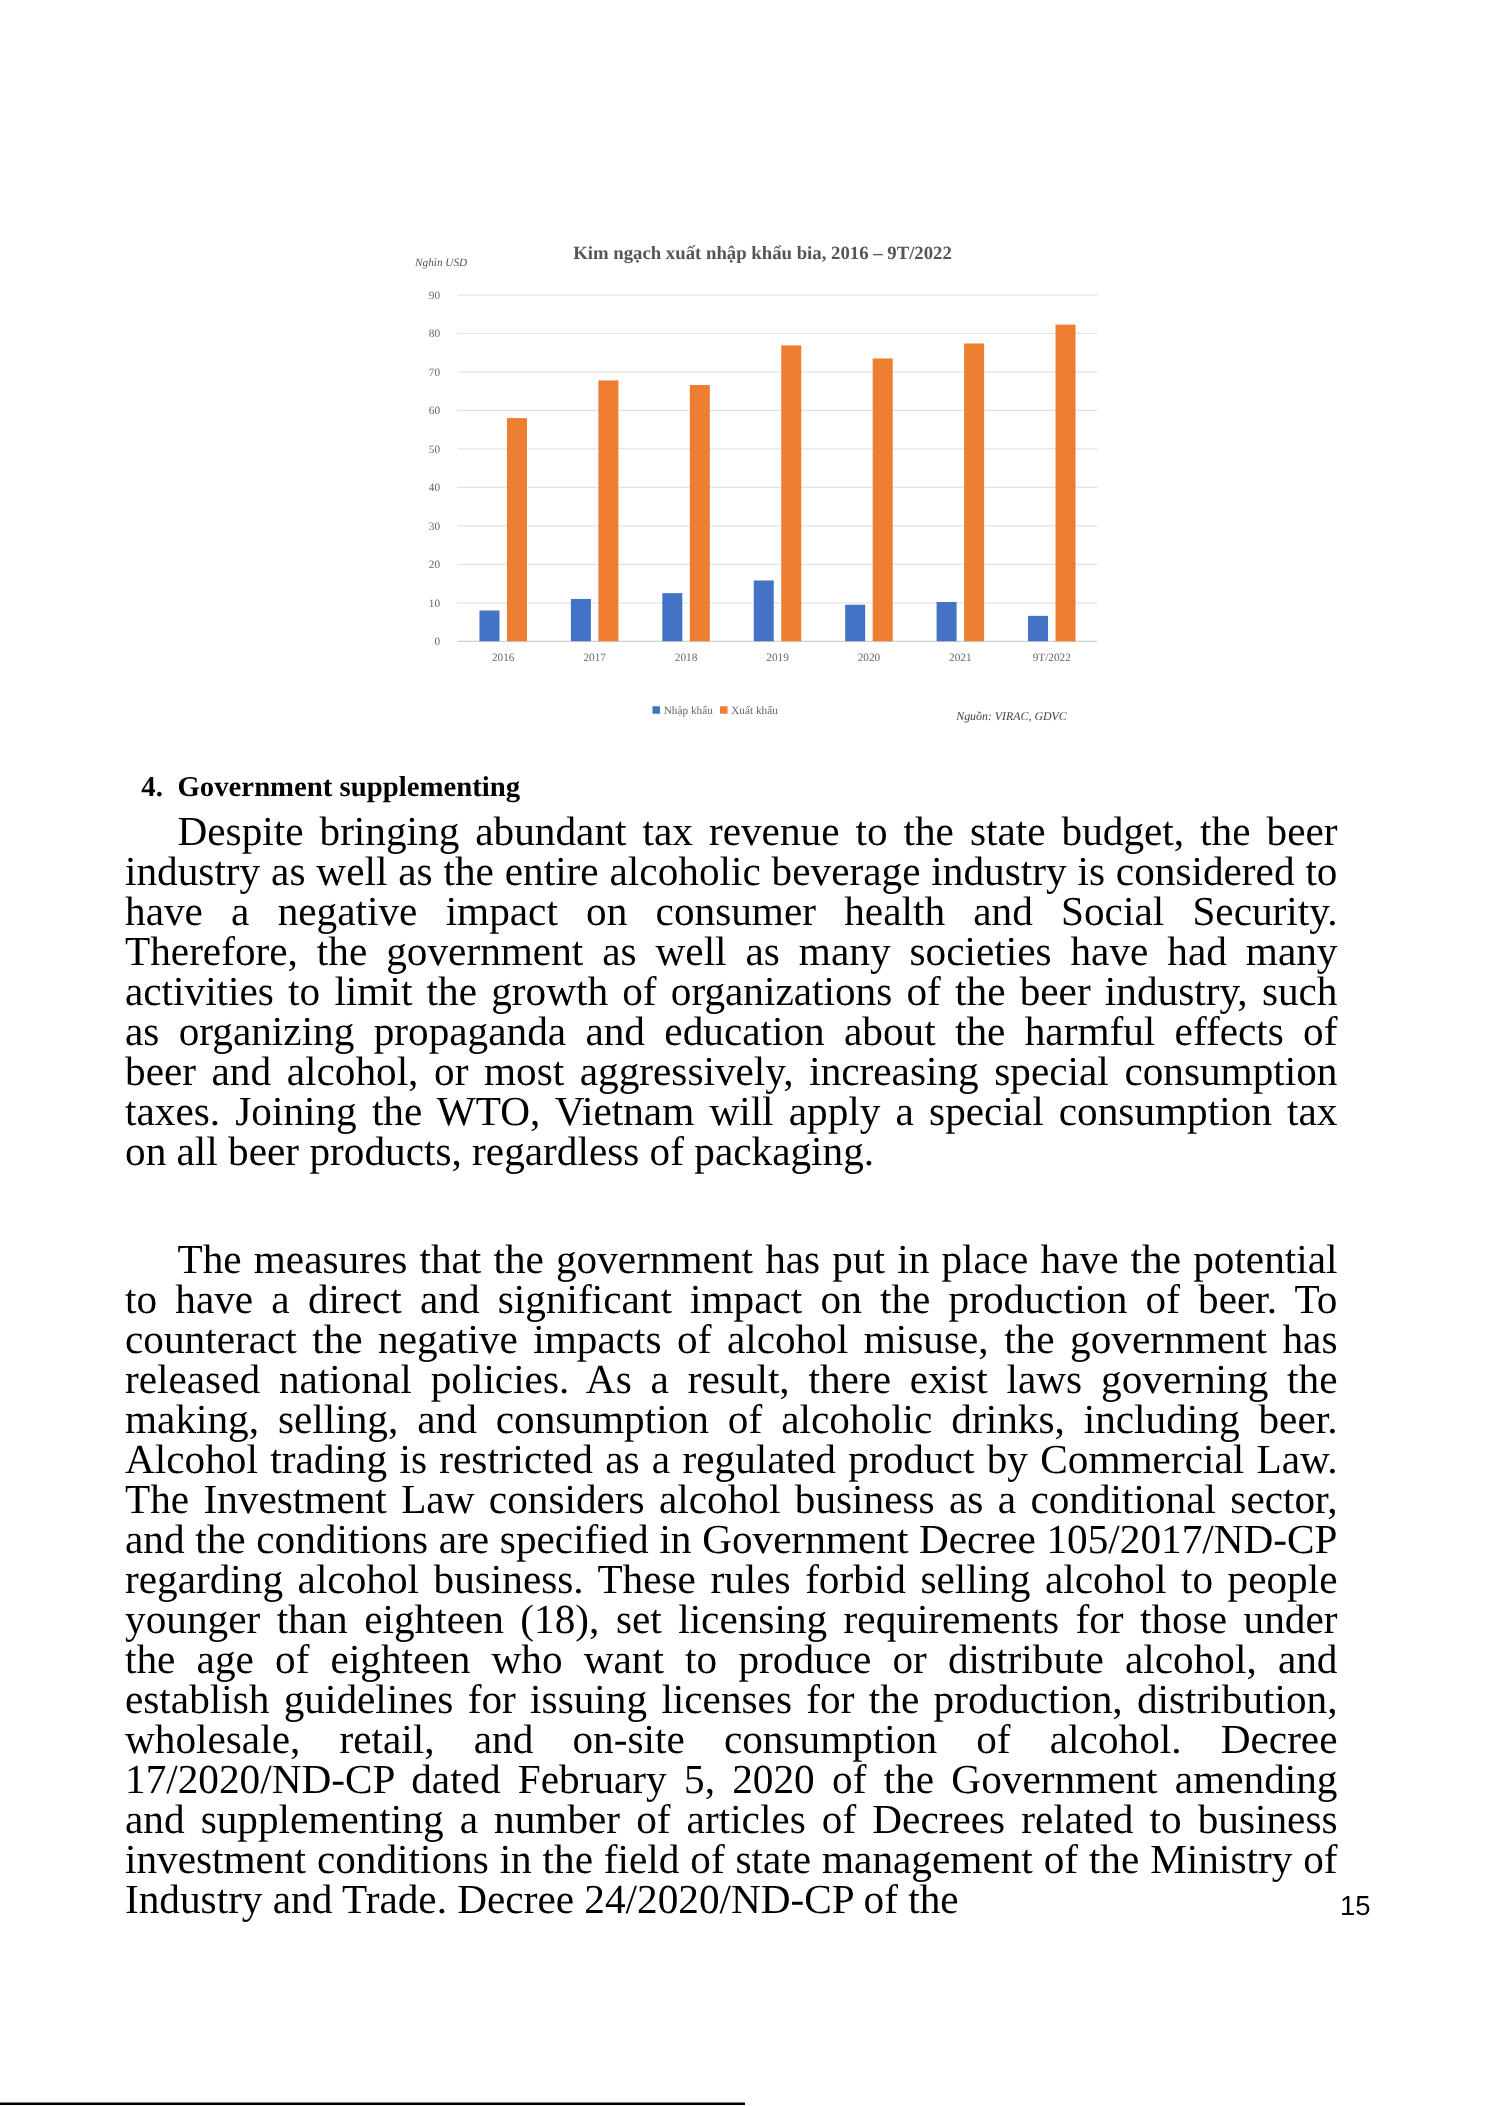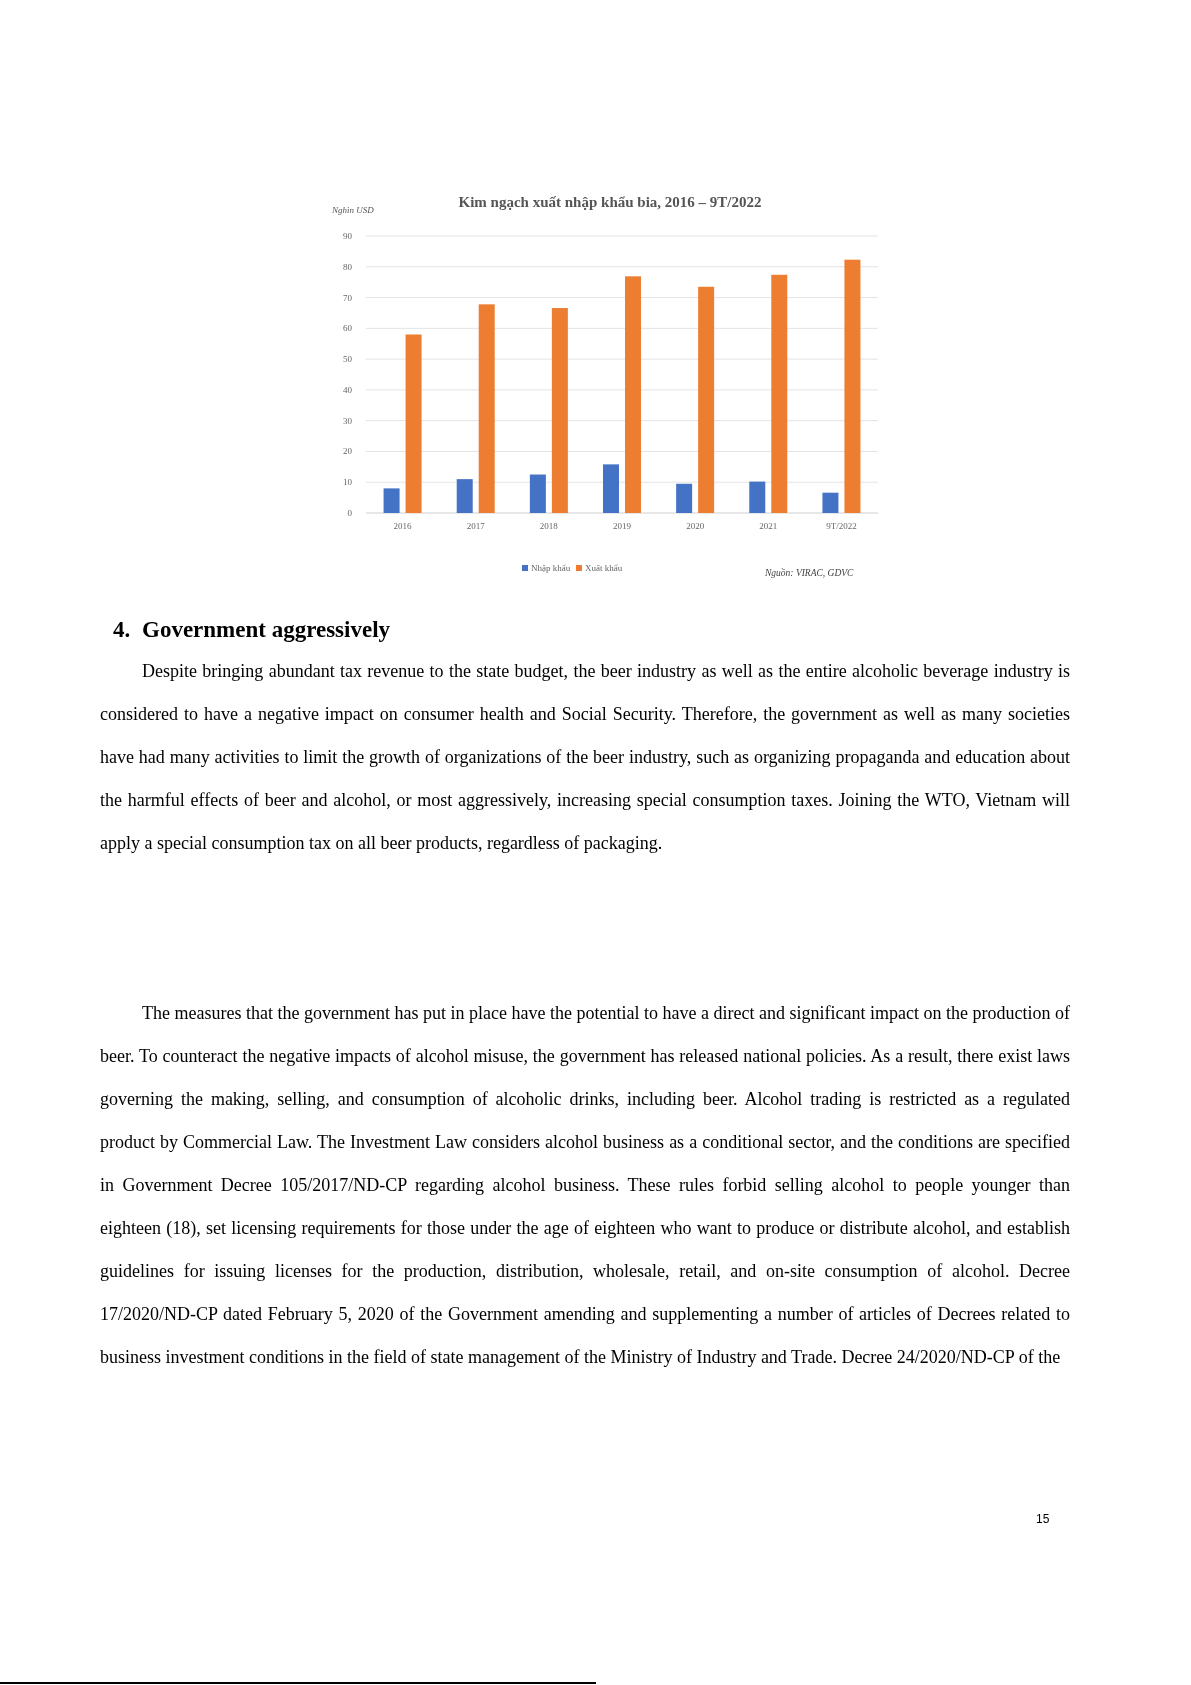--- a/index.html
+++ b/index.html
@@ -1,26 +1,26 @@
 <!DOCTYPE html>
 <html><head>
 <meta charset="utf-8">
 <style>
   html, body { margin: 0; padding: 0; background: #ffffff; }
   body { width: 1191px; height: 1685px; position: relative; overflow: hidden;
          font-family: "Liberation Serif", "DejaVu Serif", serif; color: #000; }
   #chart { position: absolute; left: 320px; top: 195px; width: 580px; height: 395px; }
   .heading { position: absolute; left: 113px; top: 617px; font-size: 23px; font-weight: bold; margin: 0; }
   .heading .num { display: inline-block; width: 29px; }
-  .para { position: absolute; left: 100px; width: 970px; font-size: 18px; line-height: 43px;
+  .para { position: absolute; left: 100px; width: 970px; font-size: 33px; line-height: 32px;
           text-align: justify; text-indent: 42px; margin: 0; }
   #p1 { top: 650px; }
   #p2 { top: 992px; }
-  .pagenum { position: absolute; left: 1036px; top: 1512px; font-family: "Liberation Sans", "DejaVu Sans", sans-serif;
-             font-size: 12px; }
+  .pagenum { position: absolute; left: 1072px; top: 1512px; font-family: "Liberation Sans", "DejaVu Sans", sans-serif;
+             font-size: 22px; }
   .footline { position: absolute; left: 0; top: 1682px; width: 596px; height: 2px; background: #000; }
   .chart-title { font-family: "Liberation Serif", serif; font-weight: bold; font-size: 15px; fill: #555; }
   .axis-unit { font-family: "Liberation Serif", serif; font-style: italic; font-size: 9px; fill: #555; }
   .tick { font-family: "Liberation Serif", serif; font-size: 9px; fill: #666; }
   .legend-text { font-family: "Liberation Serif", serif; font-size: 9px; fill: #666; }
   .source { font-family: "Liberation Serif", serif; font-style: italic; font-size: 9.5px; fill: #444; }
 </style>
 </head>
 <body>
 
@@ -79,20 +79,20 @@
   <g id="legend">
       <rect x="202" y="370" width="6" height="6" fill="#4472C4"></rect>
       <text x="211" y="376" class="legend-text">Nhập khẩu</text>
       <rect x="256" y="370" width="6" height="6" fill="#ED7D31"></rect>
       <text x="265" y="376" class="legend-text">Xuất khẩu</text>
     </g>
   <text class="source" x="445" y="381">Nguồn: VIRAC, GDVC</text>
 </svg>
 
 <div class="heading">
-  <span class="num">4.</span><span>Government aggressively</span>
+  <span class="num">4.</span><span>Government supplementing</span>
 </div>
 
 <p class="para" id="p1">Despite bringing abundant tax revenue to the state budget, the beer industry as well as the entire alcoholic beverage industry is considered to have a negative impact on consumer health and Social Security. Therefore, the government as well as many societies have had many activities to limit the growth of organizations of the beer industry, such as organizing propaganda and education about the harmful effects of beer and alcohol, or most aggressively, increasing special consumption taxes. Joining the WTO, Vietnam will apply a special consumption tax on all beer products, regardless of packaging.</p>
 <p class="para" id="p2">The measures that the government has put in place have the potential to have a direct and significant impact on the production of beer. To counteract the negative impacts of alcohol misuse, the government has released national policies. As a result, there exist laws governing the making, selling, and consumption of alcoholic drinks, including beer.  Alcohol trading is restricted as a regulated product by Commercial Law. The Investment Law considers alcohol business as a conditional sector, and the conditions are specified in Government Decree 105/2017/ND-CP regarding alcohol business. These rules forbid selling alcohol to people younger than eighteen (18), set licensing requirements for those under the age of eighteen who want to produce or distribute alcohol, and establish guidelines for issuing licenses for the production, distribution, wholesale, retail, and on-site consumption of alcohol. Decree 17/2020/ND-CP dated February 5, 2020 of the Government amending and supplementing a number of articles of Decrees related to business investment conditions in the field of state management of the Ministry of Industry and Trade. Decree 24/2020/ND-CP of the</p>
 
 <div class="pagenum">15</div>
 <div class="footline"></div>
 
 </body></html>

